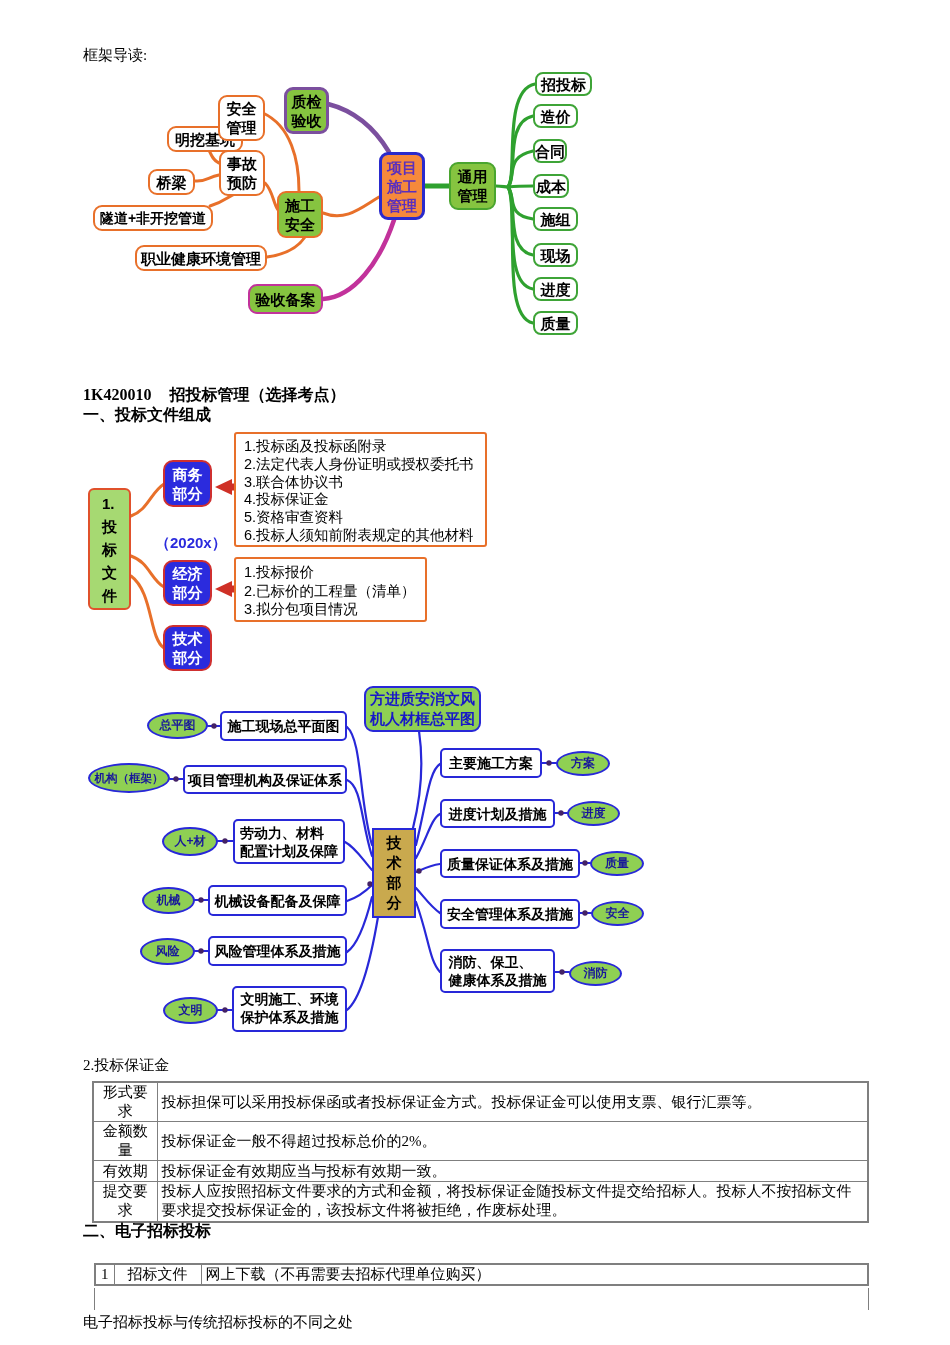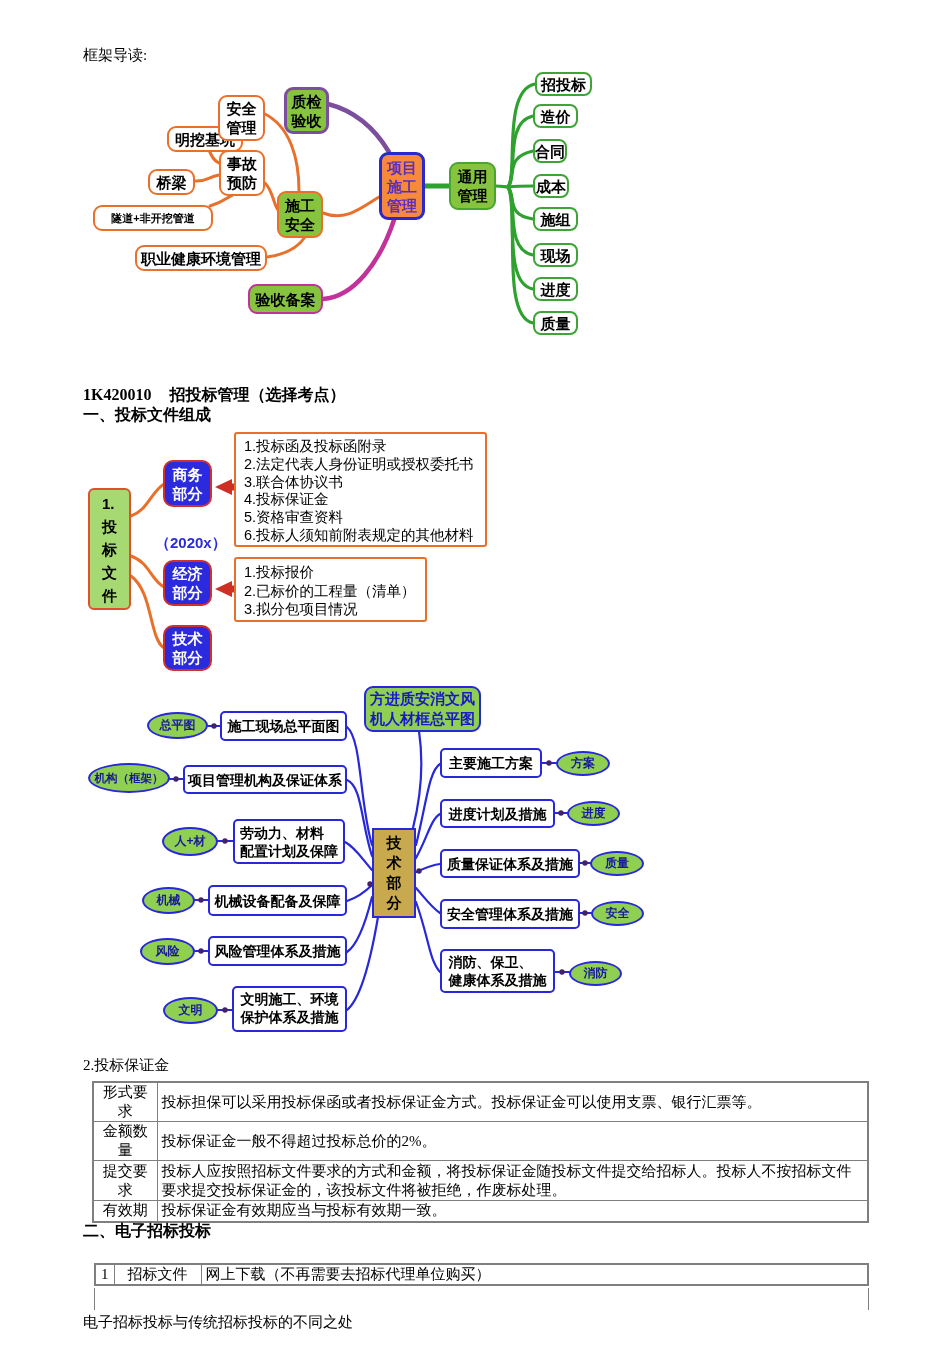--- a/index.html
+++ b/index.html
@@ -129,21 +129,21 @@
     <g fill="#CF3026">
       <path d="M215,487 L232,479 L232,483.5 L238,483.5 L238,490.5 L232,490.5 L232,495 Z"></path>
       <path d="M215,589 L232,581 L232,585.5 L238,585.5 L238,592.5 L232,592.5 L232,597 Z"></path>
     </g>
   </svg>
 
   <div class="doc" style="left:83px;top:47px;">框架导读:</div>
 
   <div class="node ow" style="left:119px;top:126px;width:76px;height:26px;margin-left:48px;">明挖基坑</div>
   <div class="node ow" style="left:148px;top:169px;width:47px;height:26px;">桥梁</div>
-  <div class="node ow" style="left:93px;top:205px;width:120px;height:26px;font-size:11px;">隧道+非开挖管道</div>
+  <div class="node ow" style="left:93px;top:205px;width:120px;height:26px;font-size:14px;">隧道+非开挖管道</div>
   <div class="node ow" style="left:218px;top:95px;width:47px;height:46px;">安全
 管理</div>
   <div class="node ow" style="left:219px;top:150px;width:46px;height:46px;">事故
 预防</div>
   <div class="node ow" style="left:135px;top:245px;width:132px;height:26px;">职业健康环境管理</div>
   <div class="node og" style="left:277px;top:191px;width:46px;height:47px;">施工
 安全</div>
   <div class="node pg" style="left:284px;top:87px;width:45px;height:47px;">质检
 验收</div>
   <div class="node mg" style="left:248px;top:284px;width:75px;height:30px;">验收备案</div>
@@ -232,27 +232,27 @@
       </colgroup>
     <tbody>
         <tr style="height:23px;">
       <td class="key">形式要求</td>
       <td>投标担保可以采用投标保函或者投标保证金方式。投标保证金可以使用支票、银行汇票等。</td>
     </tr>
     <tr style="height:22px;">
       <td class="key">金额数量</td>
       <td>投标保证金一般不得超过投标总价的2%。</td>
     </tr>
+    <tr style="height:21px;">
+      <td class="key">有效期</td>
+      <td>投标保证金有效期应当与投标有效期一致。</td>
+    </tr>
     <tr style="height:40px;">
       <td class="key">提交要求</td>
       <td style="white-space:normal;">投标人应按照招标文件要求的方式和金额，将投标保证金随投标文件提交给招标人。投标人不按招标文件要求提交投标保证金的，该投标文件将被拒绝，作废标处理。</td>
-    </tr>
-    <tr style="height:21px;">
-      <td class="key">有效期</td>
-      <td>投标保证金有效期应当与投标有效期一致。</td>
     </tr>
   </tbody>
     </table>
 
   <div class="doc bold16" style="left:83px;top:1222px;">二、电子招标投标</div>
   <div class="doc" style="left:83px;top:1314px;">电子招标投标与传统招标投标的不同之处</div>
   <table class="tbl" style="left:94px;top:1263px;width:775px;">
     <colgroup>
         <col style="width:19px;">
         <col style="width:87px;">

